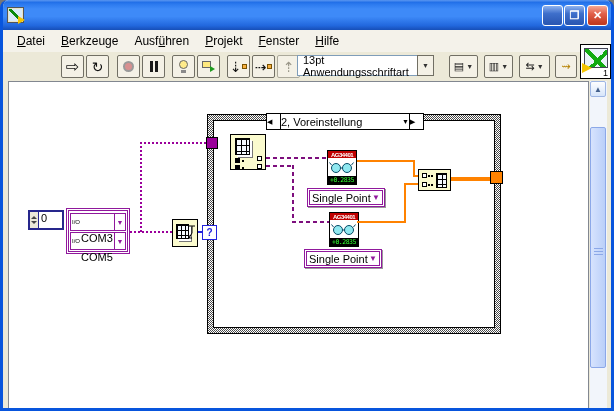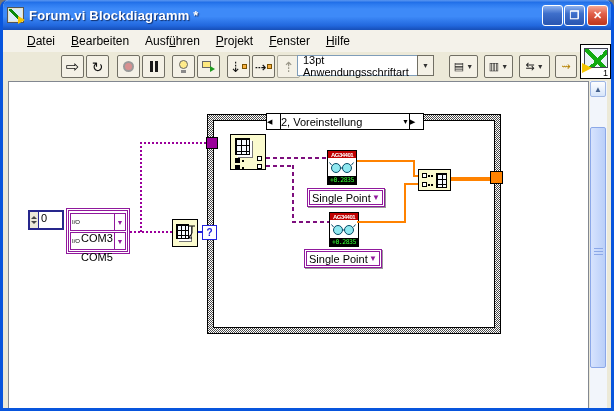--- a/index.html
+++ b/index.html
@@ -19,21 +19,21 @@
      border-left:7px solid #F5C400; border-top:4px solid transparent; border-bottom:4px solid transparent; }
   .window-title { color:#fff; font-weight:bold; font-size:13px; text-shadow:1px 1px 1px #10306E; letter-spacing:.2px; }
   .tb-btn { position:absolute; top:5px; width:21px; height:21px; border:1px solid #fff; border-radius:3px;
     color:#fff; font-size:11px; font-weight:bold; display:flex; align-items:center; justify-content:center;
     background:linear-gradient(180deg,#8DB2EF 0%,#3E6FCB 40%,#2C59B4 90%); cursor:default; }
   .tb-min { right:51px; } .tb-max { right:29px; }
   .tb-close { right:6px; background:linear-gradient(180deg,#F5A893 0%,#E2614B 40%,#C33C22 90%); }
   .tb-min .glyph { position:relative; top:4px; }
   
   .menubar { position:absolute; left:0; top:30px; width:608px; height:22px; background:#F4F2EA;
-    display:flex; align-items:center; font-size:12px; color:#000; padding-left:16px; }
+    display:flex; align-items:center; font-size:12px; color:#000; padding-left:6px; }
   .menu-item { padding:3px 8px; cursor:default; }
   .mn { text-decoration:underline; }
   
   .toolbar { position:absolute; left:0; top:52px; width:608px; height:29px; background:#ECE9D8; }
   .tool-btn { position:absolute; top:55px; width:23px; height:23px; background:#F4F1E6;
     border:1px solid #716F64; border-radius:2px; display:flex; align-items:center; justify-content:center;
     font-size:14px; color:#111; }
   .glyph-run { font-size:16px; line-height:1; }
   .abort-circle { width:11px; height:11px; border-radius:50%; background:#D89090; border:2px solid #9A9A9A; }
   .pause-bars { display:flex; gap:2px; } .pause-bars i { display:block; width:3px; height:11px; background:#1A1A1A; }
@@ -143,35 +143,34 @@
 </head>
 <body>
 
 <div class="window">
 
   <div class="titlebar">
     <div class="app-icon">
       <div class="trace"></div>
       <div class="arrowlet"></div>
     </div>
-    <span class="window-title">Forum.vi Blockdiagramm *</span>
     <div class="tb-btn tb-min">
         <span class="glyph">_</span>
       </div>
     <div class="tb-btn tb-max">
         <span>❐</span>
       </div>
     <div class="tb-btn tb-close">
         <span>✕</span>
       </div>
   </div>
 
   <div class="menubar">
     <span class="menu-item"><span></span><span class="mn">D</span><span>atei</span></span>
-    <span class="menu-item"><span></span><span class="mn">B</span><span>earbeiten</span></span>
+    <span class="menu-item"><span></span><span class="mn">B</span><span>erkzeuge</span></span>
     <span class="menu-item"><span>Ausf</span><span class="mn">ü</span><span>hren</span></span>
     <span class="menu-item"><span></span><span class="mn">P</span><span>rojekt</span></span>
     <span class="menu-item"><span></span><span class="mn">F</span><span>enster</span></span>
     <span class="menu-item"><span></span><span class="mn">H</span><span>ilfe</span></span>
   </div>
 
   <div class="toolbar"></div>
   <div class="tool-btn" style="left:58px;">
       <span class="glyph-run">⇨</span>
     </div>

